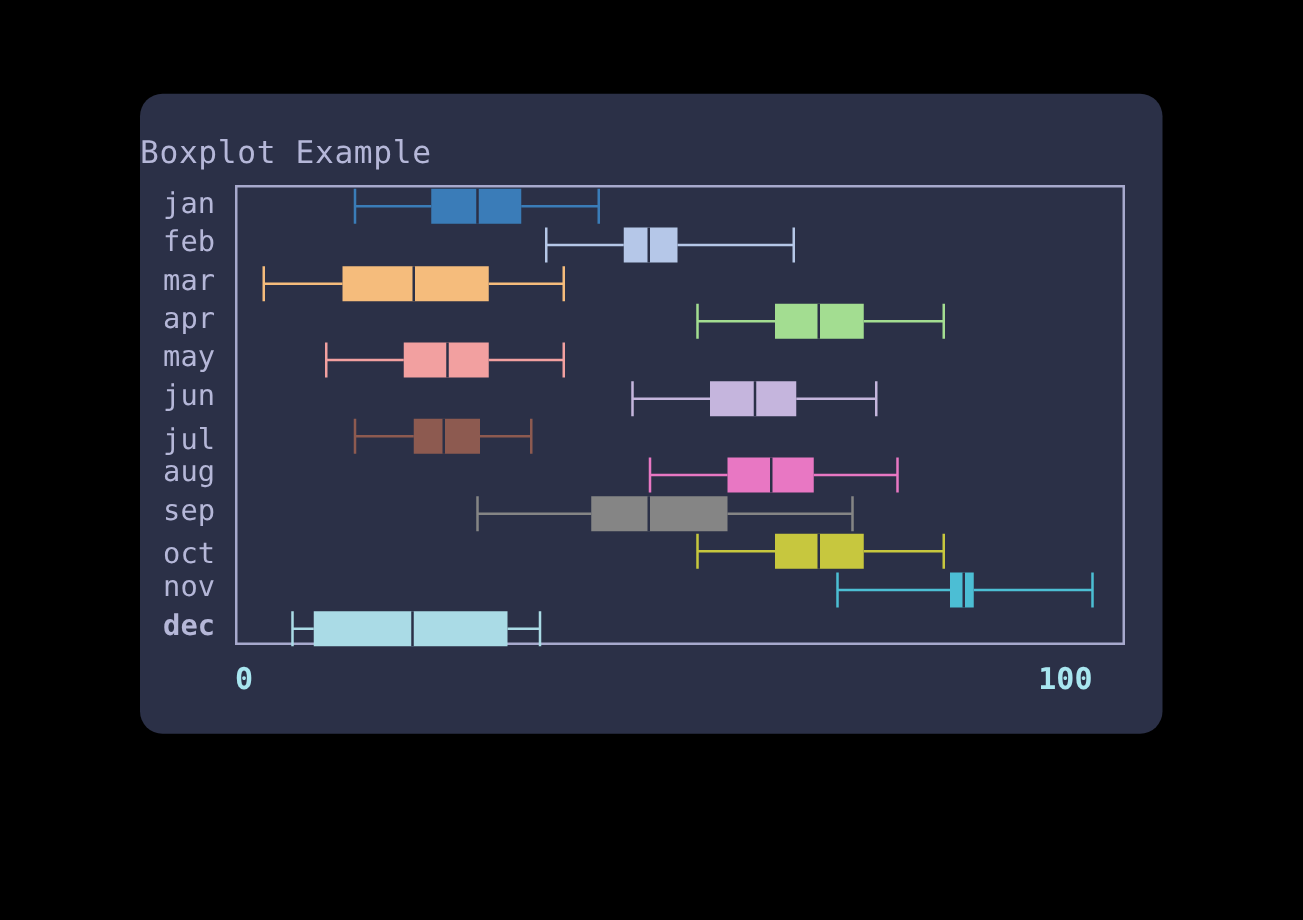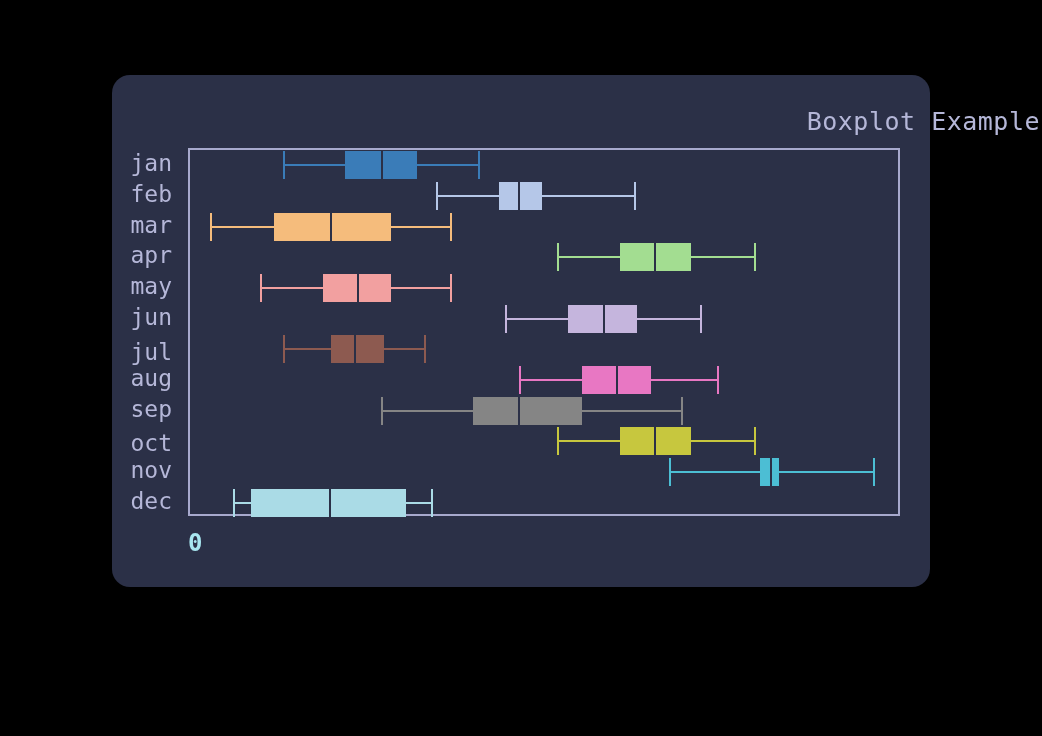--- a/index.html
+++ b/index.html
@@ -28,21 +28,21 @@
     height: 512px;
     background: #2b3047;
     border-radius: 18px;
     box-sizing: border-box;
   }
   #chart-title {
     position: absolute;
     left: 0;
     top: 32px;
     width: 928px;
-    text-align: right;
+    text-align: left;
     color: #b5b7d8;
     font-size: 25px;
     letter-spacing: 0.5px;
     font-family: "DejaVu Sans Mono", "Liberation Mono", monospace;
     white-space: pre;
   }
   
   #plot-area {
     position: absolute;
     left: 76px;   
@@ -119,21 +119,21 @@
         <div class="y-label" style="top: 35px;">feb</div>
         <div class="y-label" style="top: 65.6667px;">mar</div>
         <div class="y-label" style="top: 96.3333px;">apr</div>
         <div class="y-label" style="top: 127px;">may</div>
         <div class="y-label" style="top: 157.667px;">jun</div>
         <div class="y-label" style="top: 193px;">jul</div>
         <div class="y-label" style="top: 219px;">aug</div>
         <div class="y-label" style="top: 249.667px;">sep</div>
         <div class="y-label" style="top: 284px;">oct</div>
         <div class="y-label" style="top: 311px;">nov</div>
-        <div class="y-label" style="top: 341.667px;">dec</div>
+        <div class="y-label" style="top: 341.667px; font-weight: bold;">dec</div>
       </div>
 
     <div id="plot-area">
       <div id="plot-inner">
           <div class="bp-row" style="top: 0px; height: 368px;">
             <div class="bp-whisker-line" style="left: 93.984px; width: 61.152px; top: 14.3333px; background: rgb(58, 124, 184);"></div>
             <div class="bp-whisker-line" style="left: 227.04px; width: 61.824px; top: 14.3333px; background: rgb(58, 124, 184);"></div>
             <div class="bp-cap" style="left: 92.984px; top: 1.33333px; height: 28px; background: rgb(58, 124, 184);"></div>
             <div class="bp-cap" style="left: 287.864px; top: 1.33333px; height: 28px; background: rgb(58, 124, 184);"></div>
             <div class="bp-box" style="left: 155.136px; width: 71.904px; top: 1.33333px; height: 28px; background: rgb(58, 124, 184);"></div>
@@ -224,16 +224,17 @@
             <div class="bp-whisker-line" style="left: 216.288px; width: 26.208px; top: 351.667px; background: rgb(170, 219, 230);"></div>
             <div class="bp-cap" style="left: 42.584px; top: 338.667px; height: 28px; background: rgb(170, 219, 230);"></div>
             <div class="bp-cap" style="left: 241.496px; top: 338.667px; height: 28px; background: rgb(170, 219, 230);"></div>
             <div class="bp-box" style="left: 61.056px; width: 155.232px; top: 338.667px; height: 28px; background: rgb(170, 219, 230);"></div>
             <div class="bp-median" style="left: 138.68px; top: 338.667px; height: 28px; background: rgb(43, 48, 71);"></div>
           </div>
         </div>
     </div>
 
     <div class="x-tick" id="x-tick-min">0</div>
+    <div class="x-tick" id="x-tick-max">100</div>
 
   </div>
 
 </div>
 
 </body></html>

